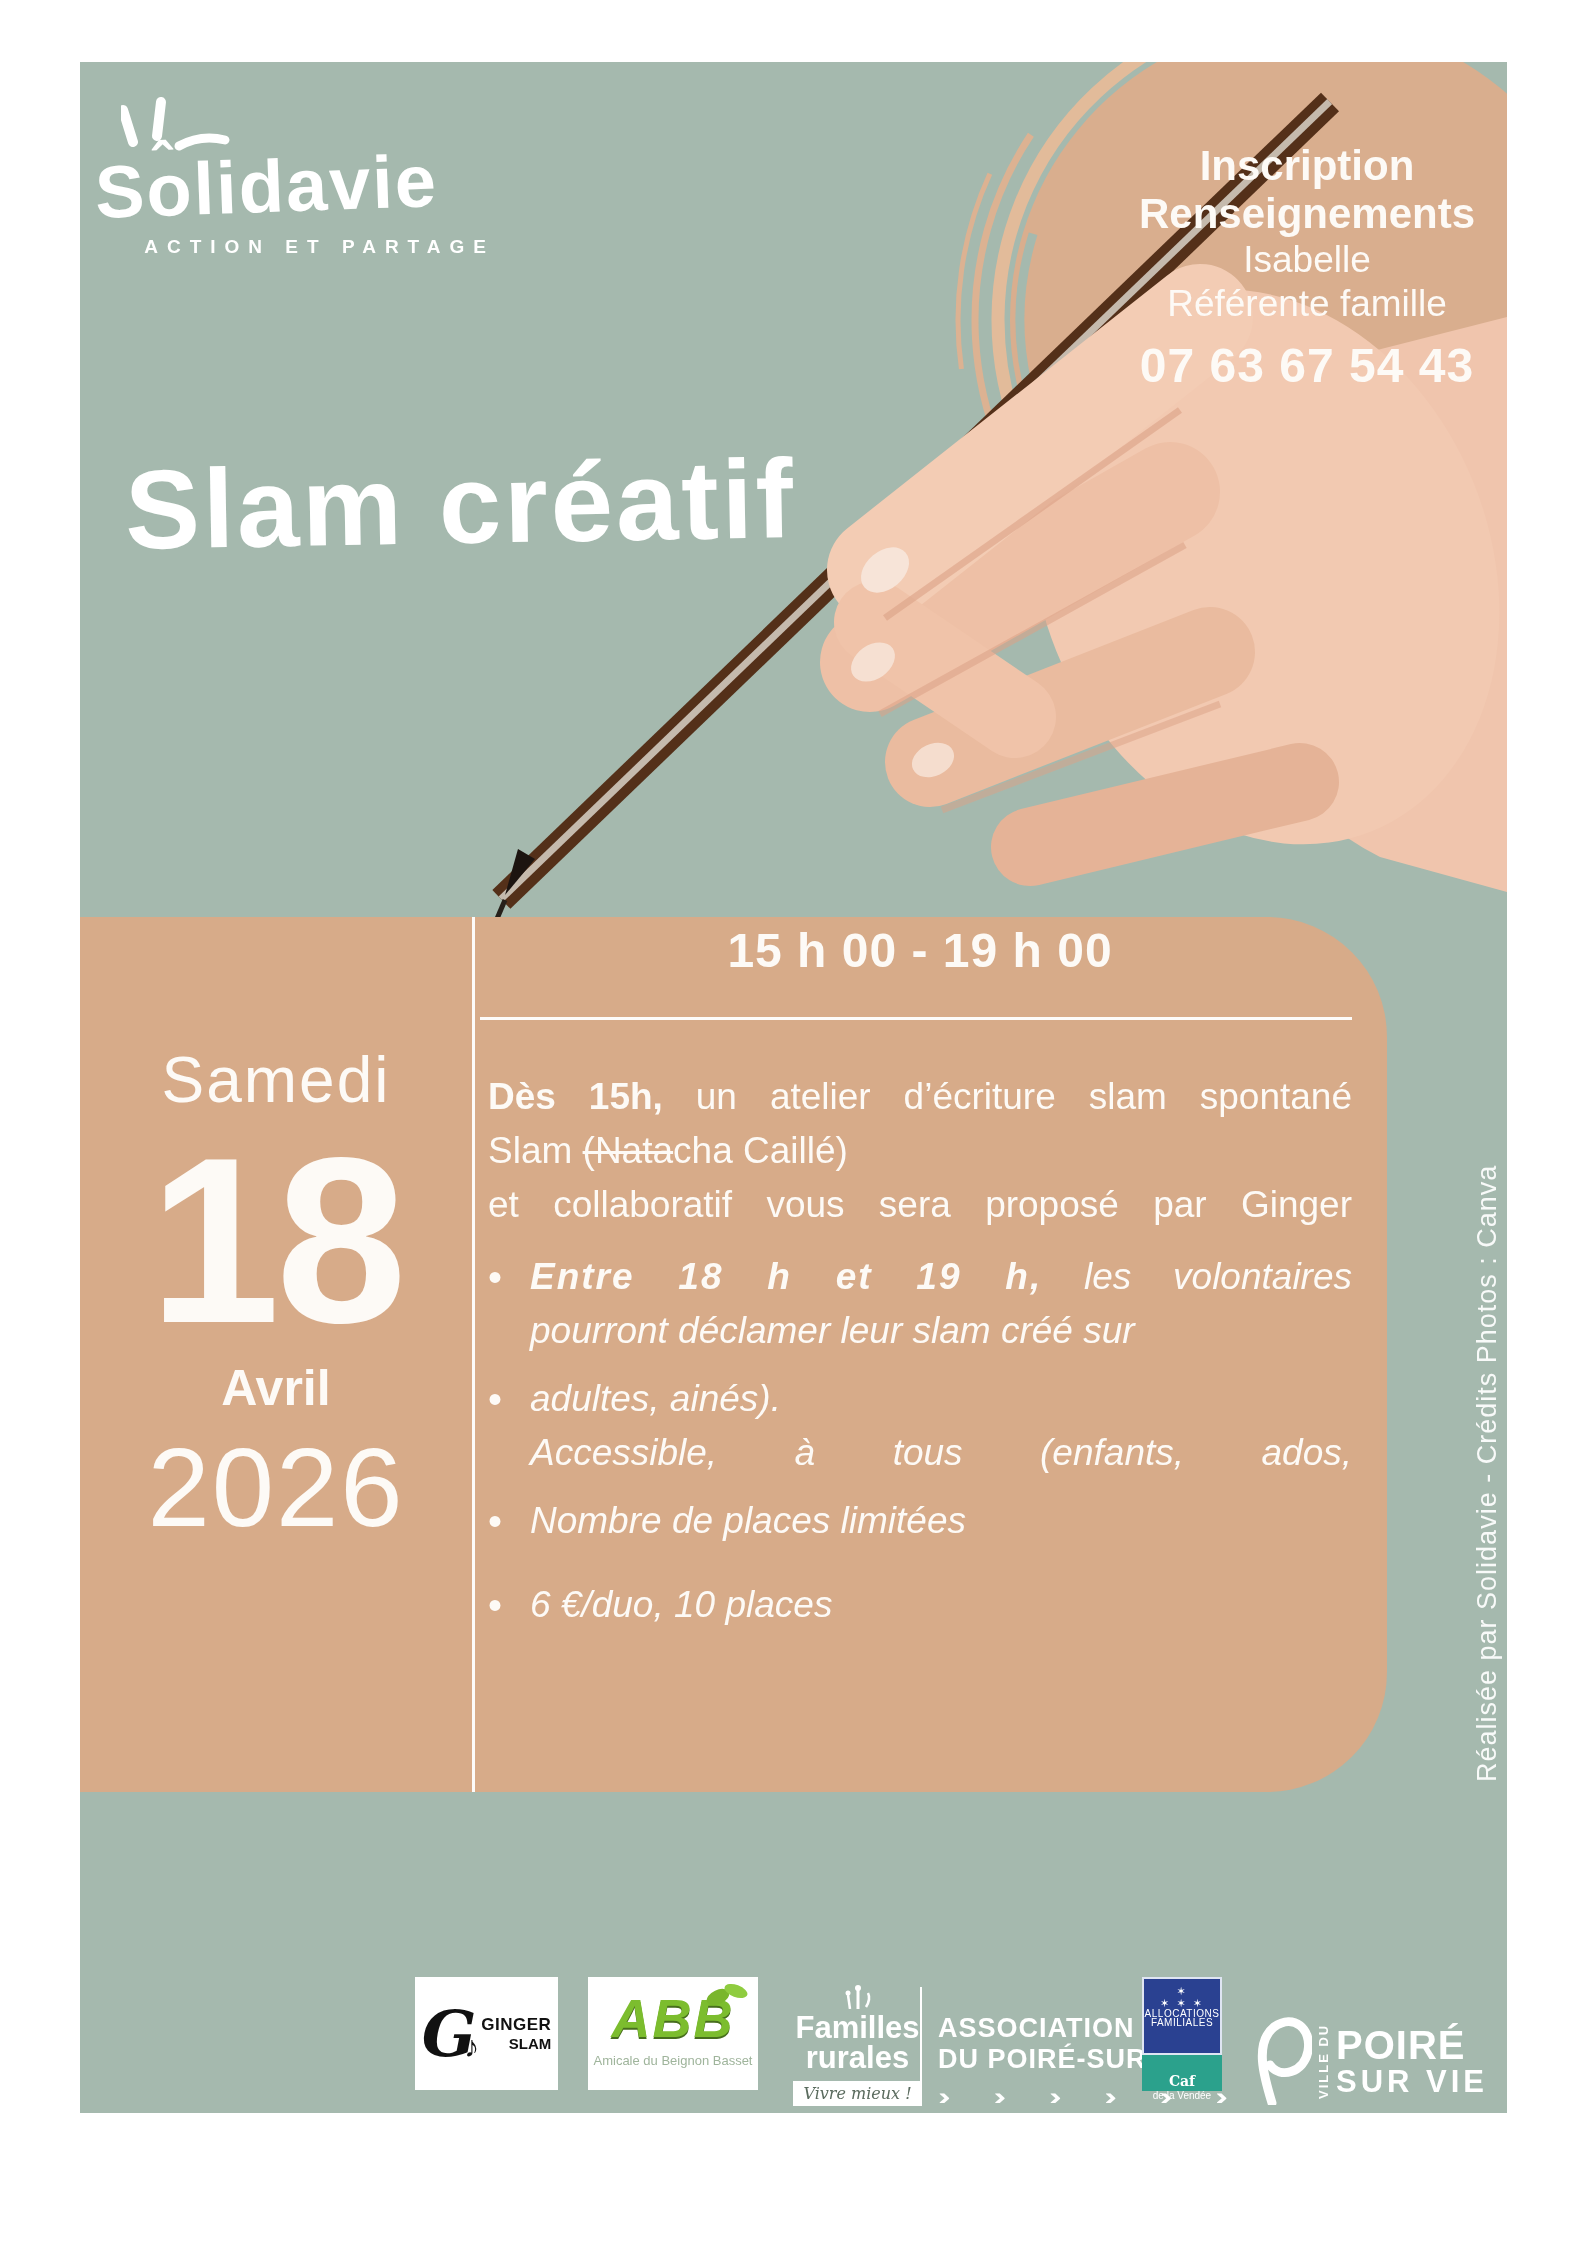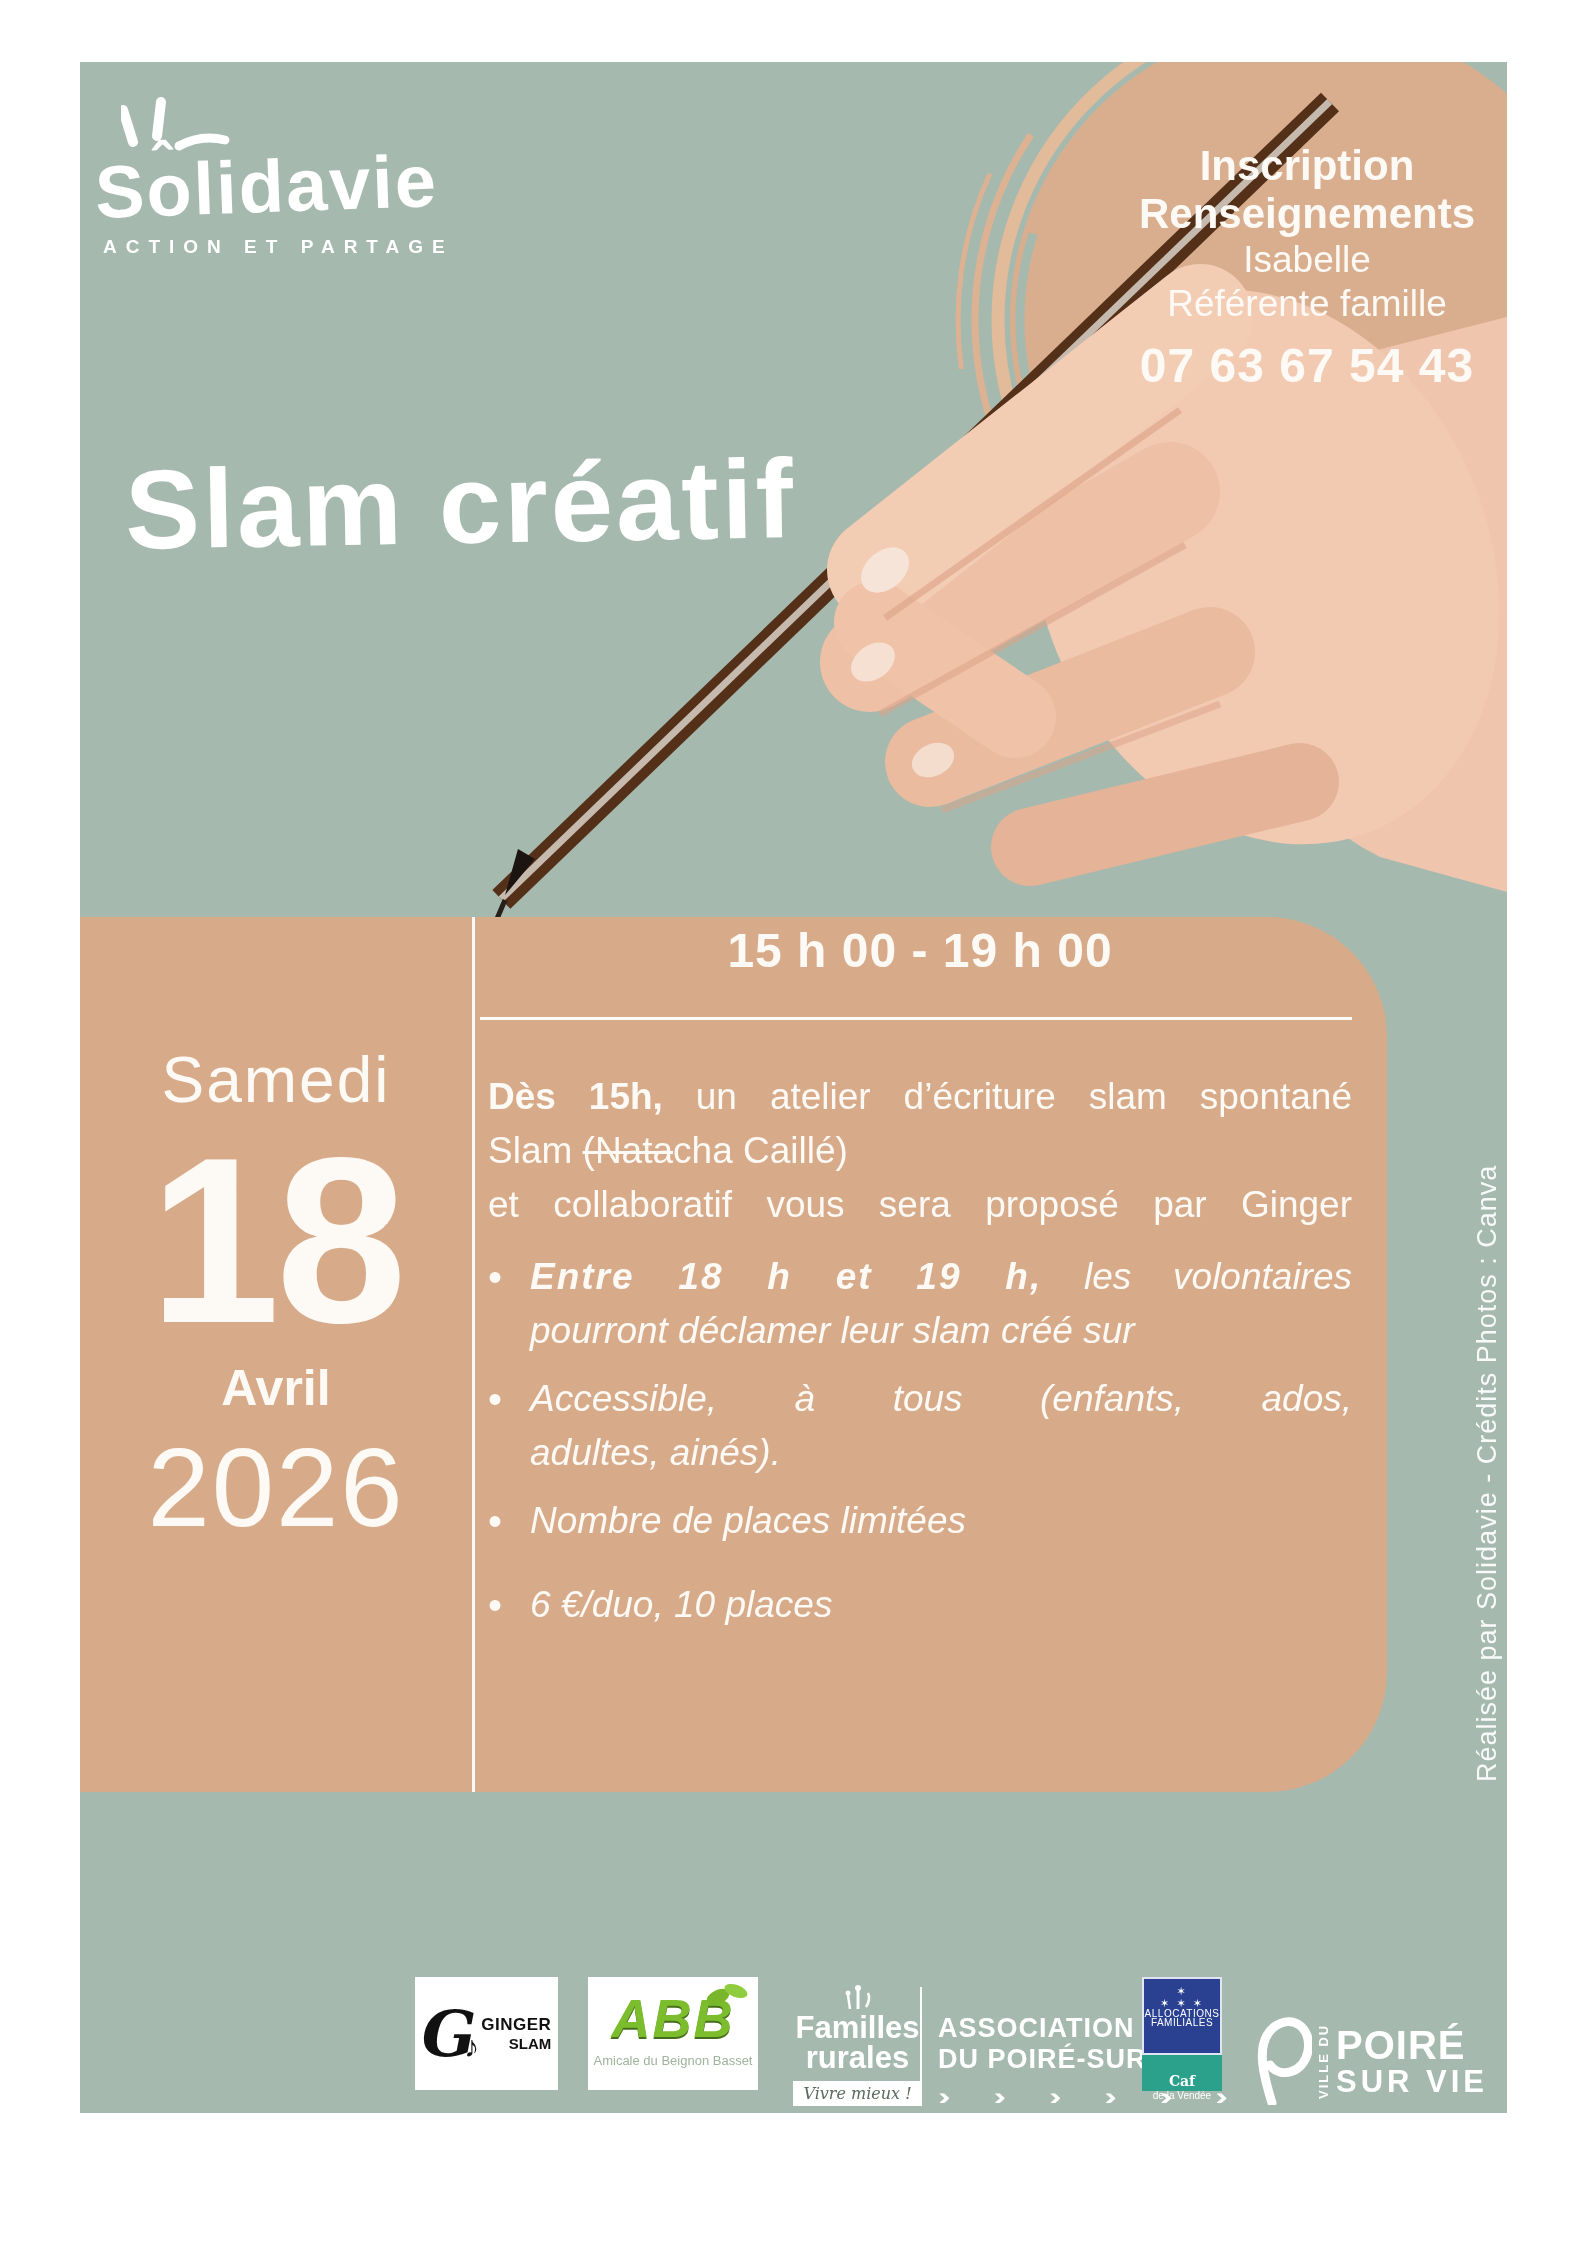--- a/index.html
+++ b/index.html
@@ -14,21 +14,21 @@
   .contact .c1{font-size:42px;font-weight:700;line-height:48px;}
   .contact .c2{font-size:42px;font-weight:700;line-height:48px;}
   .contact .c3{font-size:37px;font-weight:400;line-height:44px;}
   .contact .c4{font-size:37px;font-weight:400;line-height:44px;}
   .contact .phone{font-size:48px;font-weight:700;line-height:56px;margin-top:12px;letter-spacing:1px;}
 
   
   .logo{position:absolute;left:15px;top:22px;width:400px;color:#fff;}
   .logo-text{position:relative;font-size:74px;font-weight:700;letter-spacing:2px;transform:rotate(-2deg);line-height:80px;margin-top:62px;}
   .logo-caret{position:absolute;left:58px;top:-26px;font-size:60px;font-weight:700;}
-  .logo-tagline{font-size:19px;font-weight:700;letter-spacing:9px;margin:10px 0 0 8px;}
+  .logo-tagline{font-size:19px;font-weight:700;letter-spacing:9px;margin:10px 0 0 8px;text-align:right;}
   .logo-rays{position:absolute;left:26px;top:6px;}
 
   
   .title{position:absolute;left:45px;top:378px;color:#fff;font-size:112px;font-weight:700;letter-spacing:3px;transform:rotate(-1deg);}
 
   
   .hand{position:absolute;left:0;top:0;pointer-events:none;}
 
   
   .tan{position:absolute;left:0;top:855px;width:1307px;height:875px;background:#d7ab89;
@@ -192,22 +192,22 @@
             <div class="btext">
               <div class="pline jline">
                 <span class="bi">Entre 18 h et 19 h,</span><span> les volontaires</span>
               </div>
               <div class="pline">pourront déclamer leur slam créé sur</div>
             </div>
           </div>
           <div class="bullet b2">
             <span class="dot"></span>
             <div class="btext">
+              <div class="pline">adultes, ainés).</div>
               <div class="pline jline">Accessible, à tous (enfants, ados,</div>
-              <div class="pline">adultes, ainés).</div>
             </div>
           </div>
           <div class="bullet b3">
             <span class="dot"></span>
             <div class="btext">Nombre de places limitées</div>
           </div>
           <div class="bullet b4">
             <span class="dot"></span>
             <div class="btext">6 €/duo, 10 places</div>
           </div>

